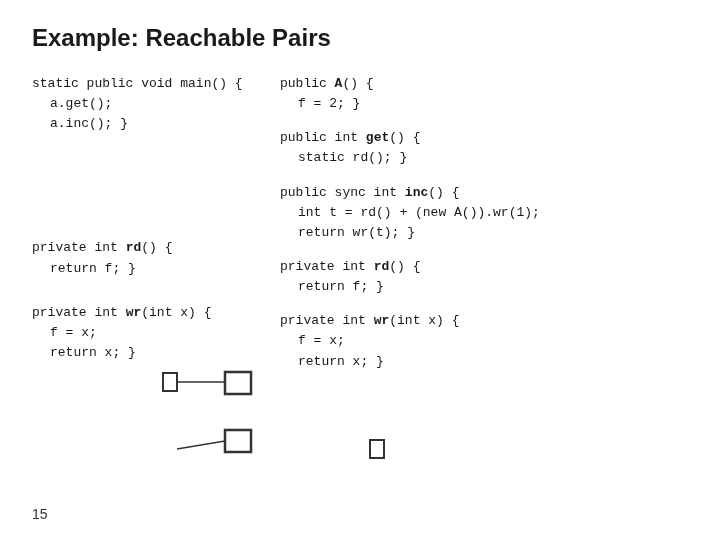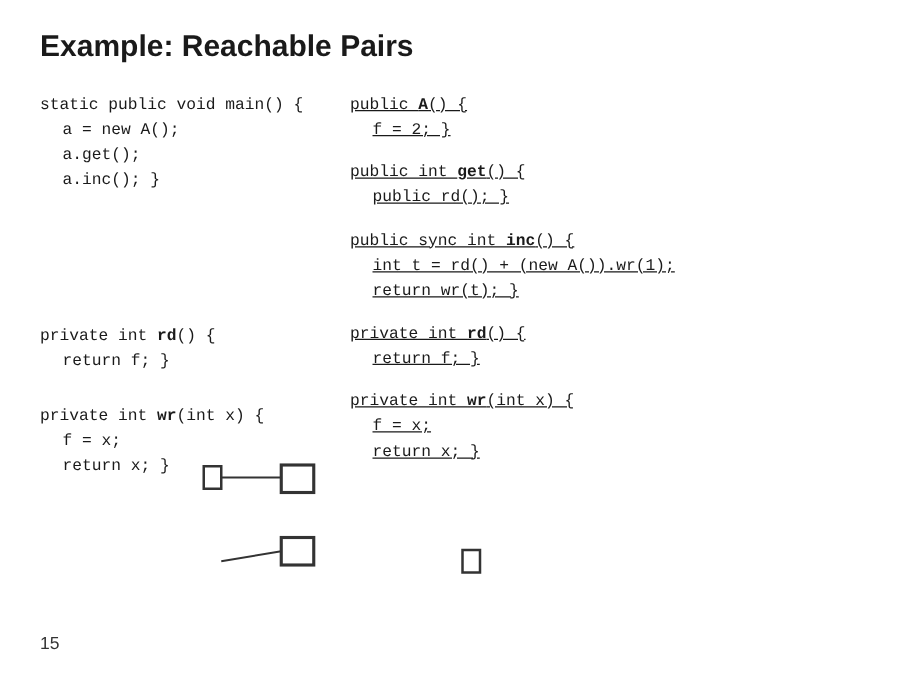--- a/index.html
+++ b/index.html
@@ -36,21 +36,20 @@
       position: relative;
     }
 
     .col-left {
       flex: 0 0 auto;
       min-width: 220px;
     }
 
     .col-right {
       flex: 1;
-      text-decoration: underline;
     }
 
     .code-block {
       margin-bottom: 14px;
     }
     .indent1 { padding-left: 18px; }
 
     .page-num {
       position: absolute;
       bottom: 18px;
@@ -74,21 +73,20 @@
 
 <div class="slide">
   <div class="title">Example: Reachable Pairs</div>
 
   <div class="code-area">
 
     <div class="col-left">
 
       <div class="code-block">
         <div>static public void main() {</div>
-        <div class="indent1">a = new A();</div>
         <div class="indent1">a.get();</div>
         <div class="indent1">a.inc(); }</div>
       </div>
 
       <div style="height: 90px;"></div>
 
       <div class="code-block">
         <div>private int <strong>rd</strong>() {</div>
         <div class="indent1">return f; }</div>
       </div>
@@ -104,21 +102,21 @@
 
     <div class="col-right">
 
       <div class="code-block">
         <div>public <strong>A</strong>() {</div>
         <div class="indent1">f = 2; }</div>
       </div>
 
       <div class="code-block">
         <div>public int <strong>get</strong>() {</div>
-        <div class="indent1">public rd(); }</div>
+        <div class="indent1">static rd(); }</div>
       </div>
 
       <div class="code-block">
         <div>public sync int <strong>inc</strong>() {</div>
         <div class="indent1">int t = rd() + (new A()).wr(1);</div>
         <div class="indent1">return wr(t); }</div>
       </div>
 
       <div class="code-block">
         <div>private int <strong>rd</strong>() {</div>

